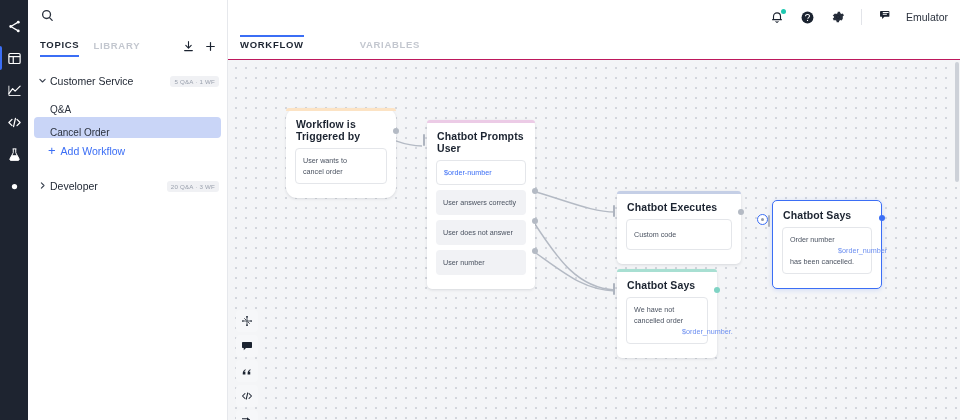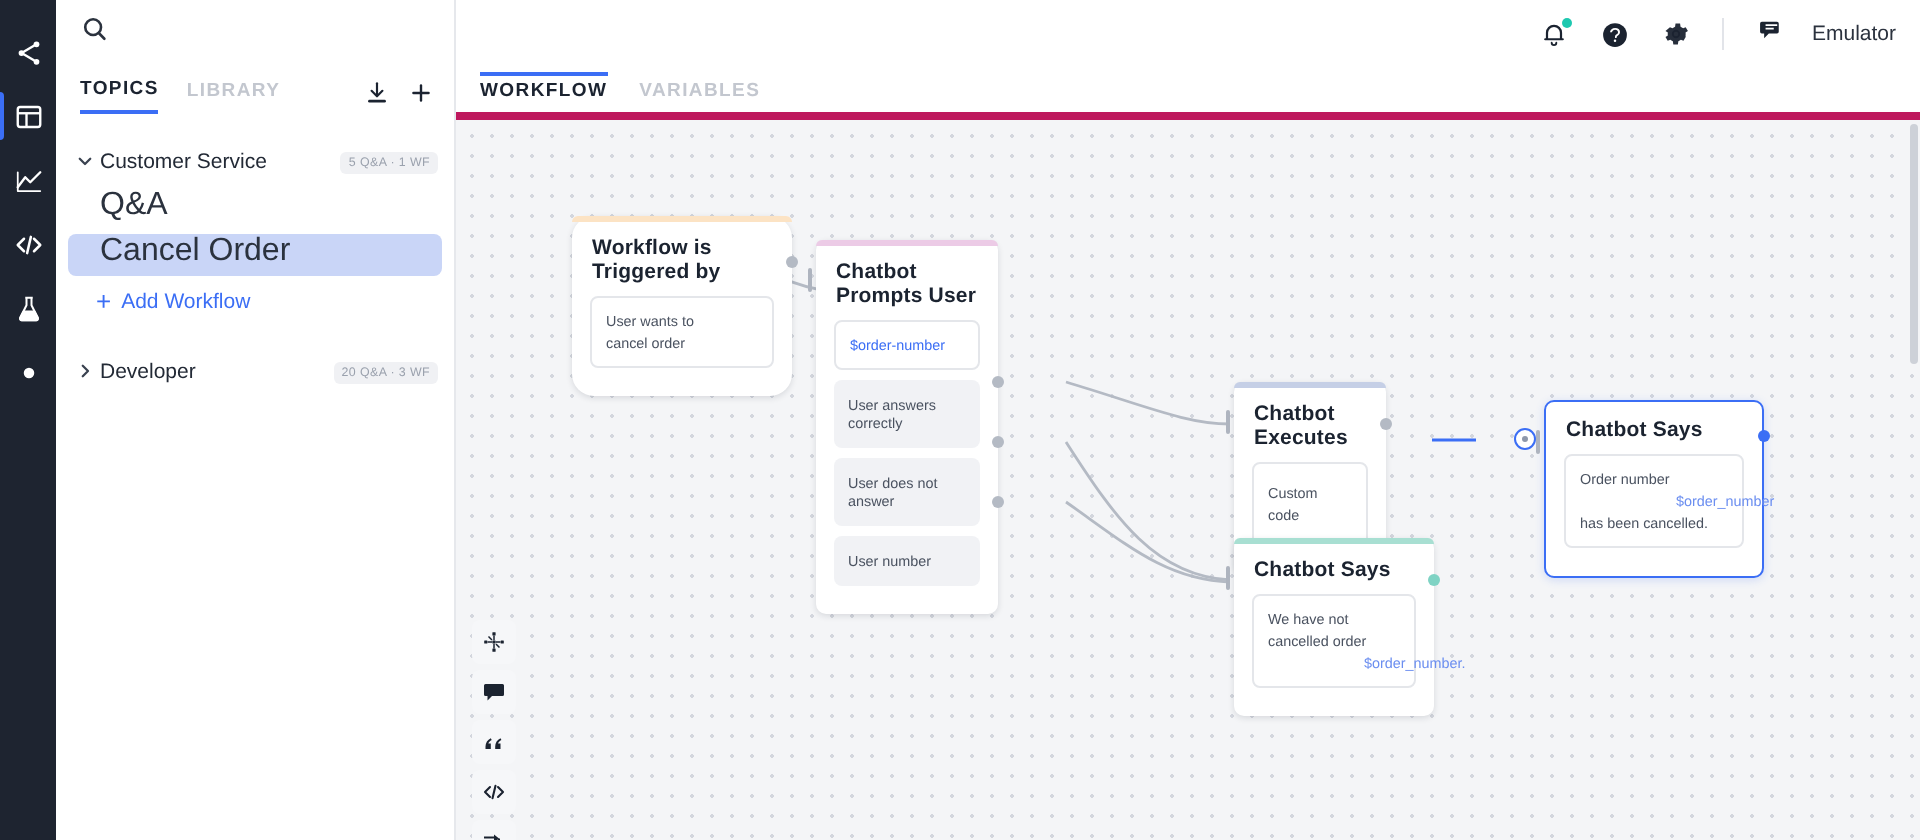--- a/index.html
+++ b/index.html
@@ -54,22 +54,22 @@
     cursor: pointer;
   }
   .chev { width: 16px; text-align: center; color: #3a4250; font-size: 9px; line-height: 1;}
   .tree-group-label { color: #232a36; font-size: 10.5px; }
   .badge {
     margin-left: auto; background: #f0f1f4; color: #9aa1ad;
     border-radius: 3px; font-size: 6.2px; padding: 2px 4px; letter-spacing: .2px;
     white-space: nowrap;
   }
   .tree-leaf {
-    display: flex; align-items: flex-start; height: 21px; margin: 2px 6px 0 6px;
-    padding-left: 16px; border-radius: 4px; color: #2b323e; font-size: 16px;
+    display: flex; align-items: flex-end; height: 21px; margin: 2px 6px 0 6px;
+    padding-left: 16px; border-radius: 4px; color: #2b323e; font-size: 10px;
     cursor: pointer;
   }
   .tree-leaf.selected { background: #c9d5f7; }
   .tree-add {
     display: flex; align-items: center; height: 21px; margin: 2px 6px 0 6px;
     padding-left: 14px; color: #3b6ef5; font-size: 10.5px; cursor: pointer;
   }
   .tree-add .plus { font-size: 13px; margin-right: 5px; line-height: 1; }
 
   
@@ -81,22 +81,22 @@
   .topicon { position: relative; cursor: pointer; line-height: 0; }
   .badge-dot {
     position: absolute; right: -2px; top: -1px; width: 5px; height: 5px;
     border-radius: 50%; background: #1ec8b0;
   }
   .top-divider { width: 1px; height: 16px; background: #e2e4e9; }
   .emulator { display: flex; align-items: center; gap: 14px; cursor: pointer; }
   .emulator-label { font-size: 10.5px; color: #2b323e; }
 
   .tabbar {
-    height: 26px; display: flex; align-items: flex-end; padding-left: 12px;
-    background: #fff; border-bottom: 4px solid #be185d;
+    height: 26px; display: flex; align-items: center; padding-left: 12px;
+    background: #fff; border-bottom: 1px solid #be185d; gap: 40px;
   }
   .wtab {
     font-size: 9.5px; font-weight: bold; letter-spacing: .7px;
     color: #c3c7cf; margin-right: 16px; padding-bottom: 5px; cursor: pointer;
     text-transform: uppercase; position: relative;
   }
   .wtab.active { color: #1b2330; }
   .wtab.active::after {
     content:""; position:absolute; left:0; right:0; top:-4px; height:2px; background:#3b6ef5;
   }
@@ -347,34 +347,34 @@
       <div class="node" style="left:58px; top:48px; width:110px;border-radius:11px;">
         <div class="node-bar" style="background:#fce3c4"></div>
         <div class="node-title">Workflow is Triggered by</div>
         <div class="node-box">
           <span>User wants to</span><br>
           <span>cancel order</span>
         </div>
         <div class="port" style="right:-3px; top:20px;"></div>
       </div>
 
-      <div class="node" style="left:180px; top:60px; width:91px;">
+      <div class="node" style="left:199px; top:60px; width:108px;">
         <div class="node-bar" style="background:#eccbe6"></div>
         <div class="node-title">Chatbot Prompts User</div>
         <div class="node-box var">$order-number</div>
         <div class="node-chip">User answers correctly</div>
         <div class="node-chip">User does not answer</div>
         <div class="node-chip">User number</div>
         <div class="port-in" style="left:-4px; top:14px;"></div>
         <div class="port" style="right:-3px; top:68px;"></div>
         <div class="port" style="right:-3px; top:98px;"></div>
         <div class="port" style="right:-3px; top:128px;"></div>
       </div>
 
-      <div class="node" style="left:389px; top:131px; width:76px;">
+      <div class="node" style="left:389px; top:131px; width:124px;">
         <div class="node-bar" style="background:#c5cfe6"></div>
         <div class="node-title">Chatbot Executes</div>
         <div class="node-box" style="padding:9px 7px">Custom code</div>
         <div class="port-in" style="left:-4px; top:14px;"></div>
         <div class="port" style="right:-3px; top:18px;"></div>
       </div>
 
       <div class="node selected" style="left:544px; top:140px; width:110px;">
         <div class="node-title" style="padding-top:8px">Chatbot Says</div>
         <div class="node-box">

